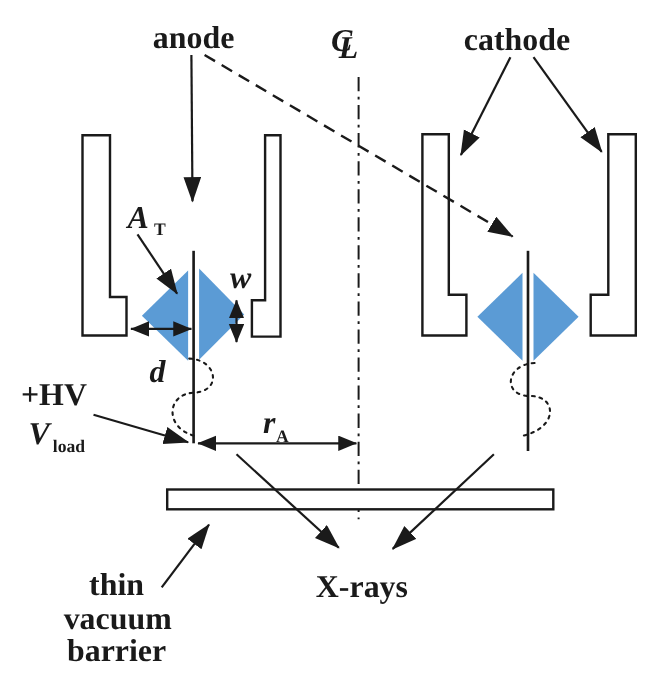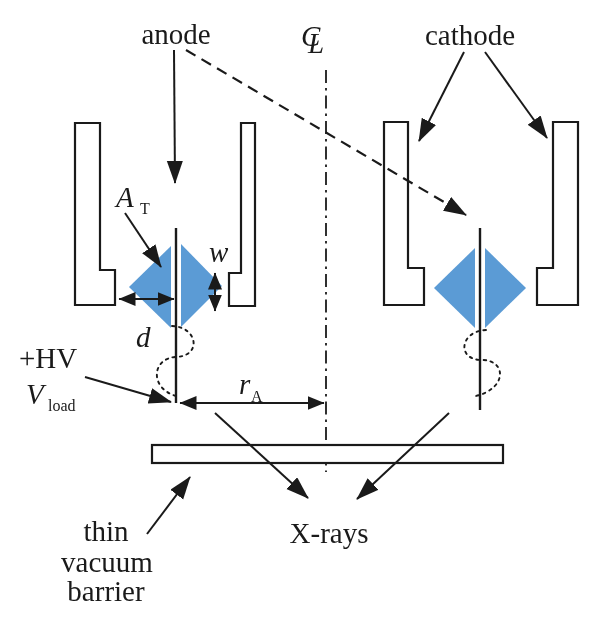--- a/index.html
+++ b/index.html
@@ -1,16 +1,16 @@
 <!DOCTYPE html>
 <html><head>
 <meta charset="utf-8">
 <style>
   html,body{margin:0;padding:0;background:#fff;}
-  .stage{position:relative;width:600px;height:625px;background:#fff;overflow:hidden;}
+  .stage{position:relative;width:600px;height:625px;background:#fff;overflow:hidden;font-weight:bold;}
   svg{display:block;}
   .lbl{font-family:"Liberation Serif","DejaVu Serif",serif;font-size:29px;fill:#1a1a1a;}
   .lbl-it{font-family:"Liberation Serif","DejaVu Serif",serif;font-style:italic;font-size:29px;fill:#1a1a1a;}
   .sub{font-family:"Liberation Serif","DejaVu Serif",serif;font-size:16px;fill:#1a1a1a;}
   .outline{fill:#ffffff;stroke:#1a1a1a;stroke-width:2.2;stroke-linejoin:miter;}
   .wire{stroke:#1a1a1a;stroke-width:2;fill:none;}
   .rod{stroke:#1a1a1a;stroke-width:2.4;fill:none;}
   .dashline{stroke:#1a1a1a;stroke-width:2.2;fill:none;stroke-dasharray:11 7;}
   .cline{stroke:#1a1a1a;stroke-width:1.8;fill:none;stroke-dasharray:13 5 2.5 5;}
   .plume{stroke:#1a1a1a;stroke-width:1.9;fill:none;stroke-dasharray:2.5 4.5;stroke-linecap:round;}

